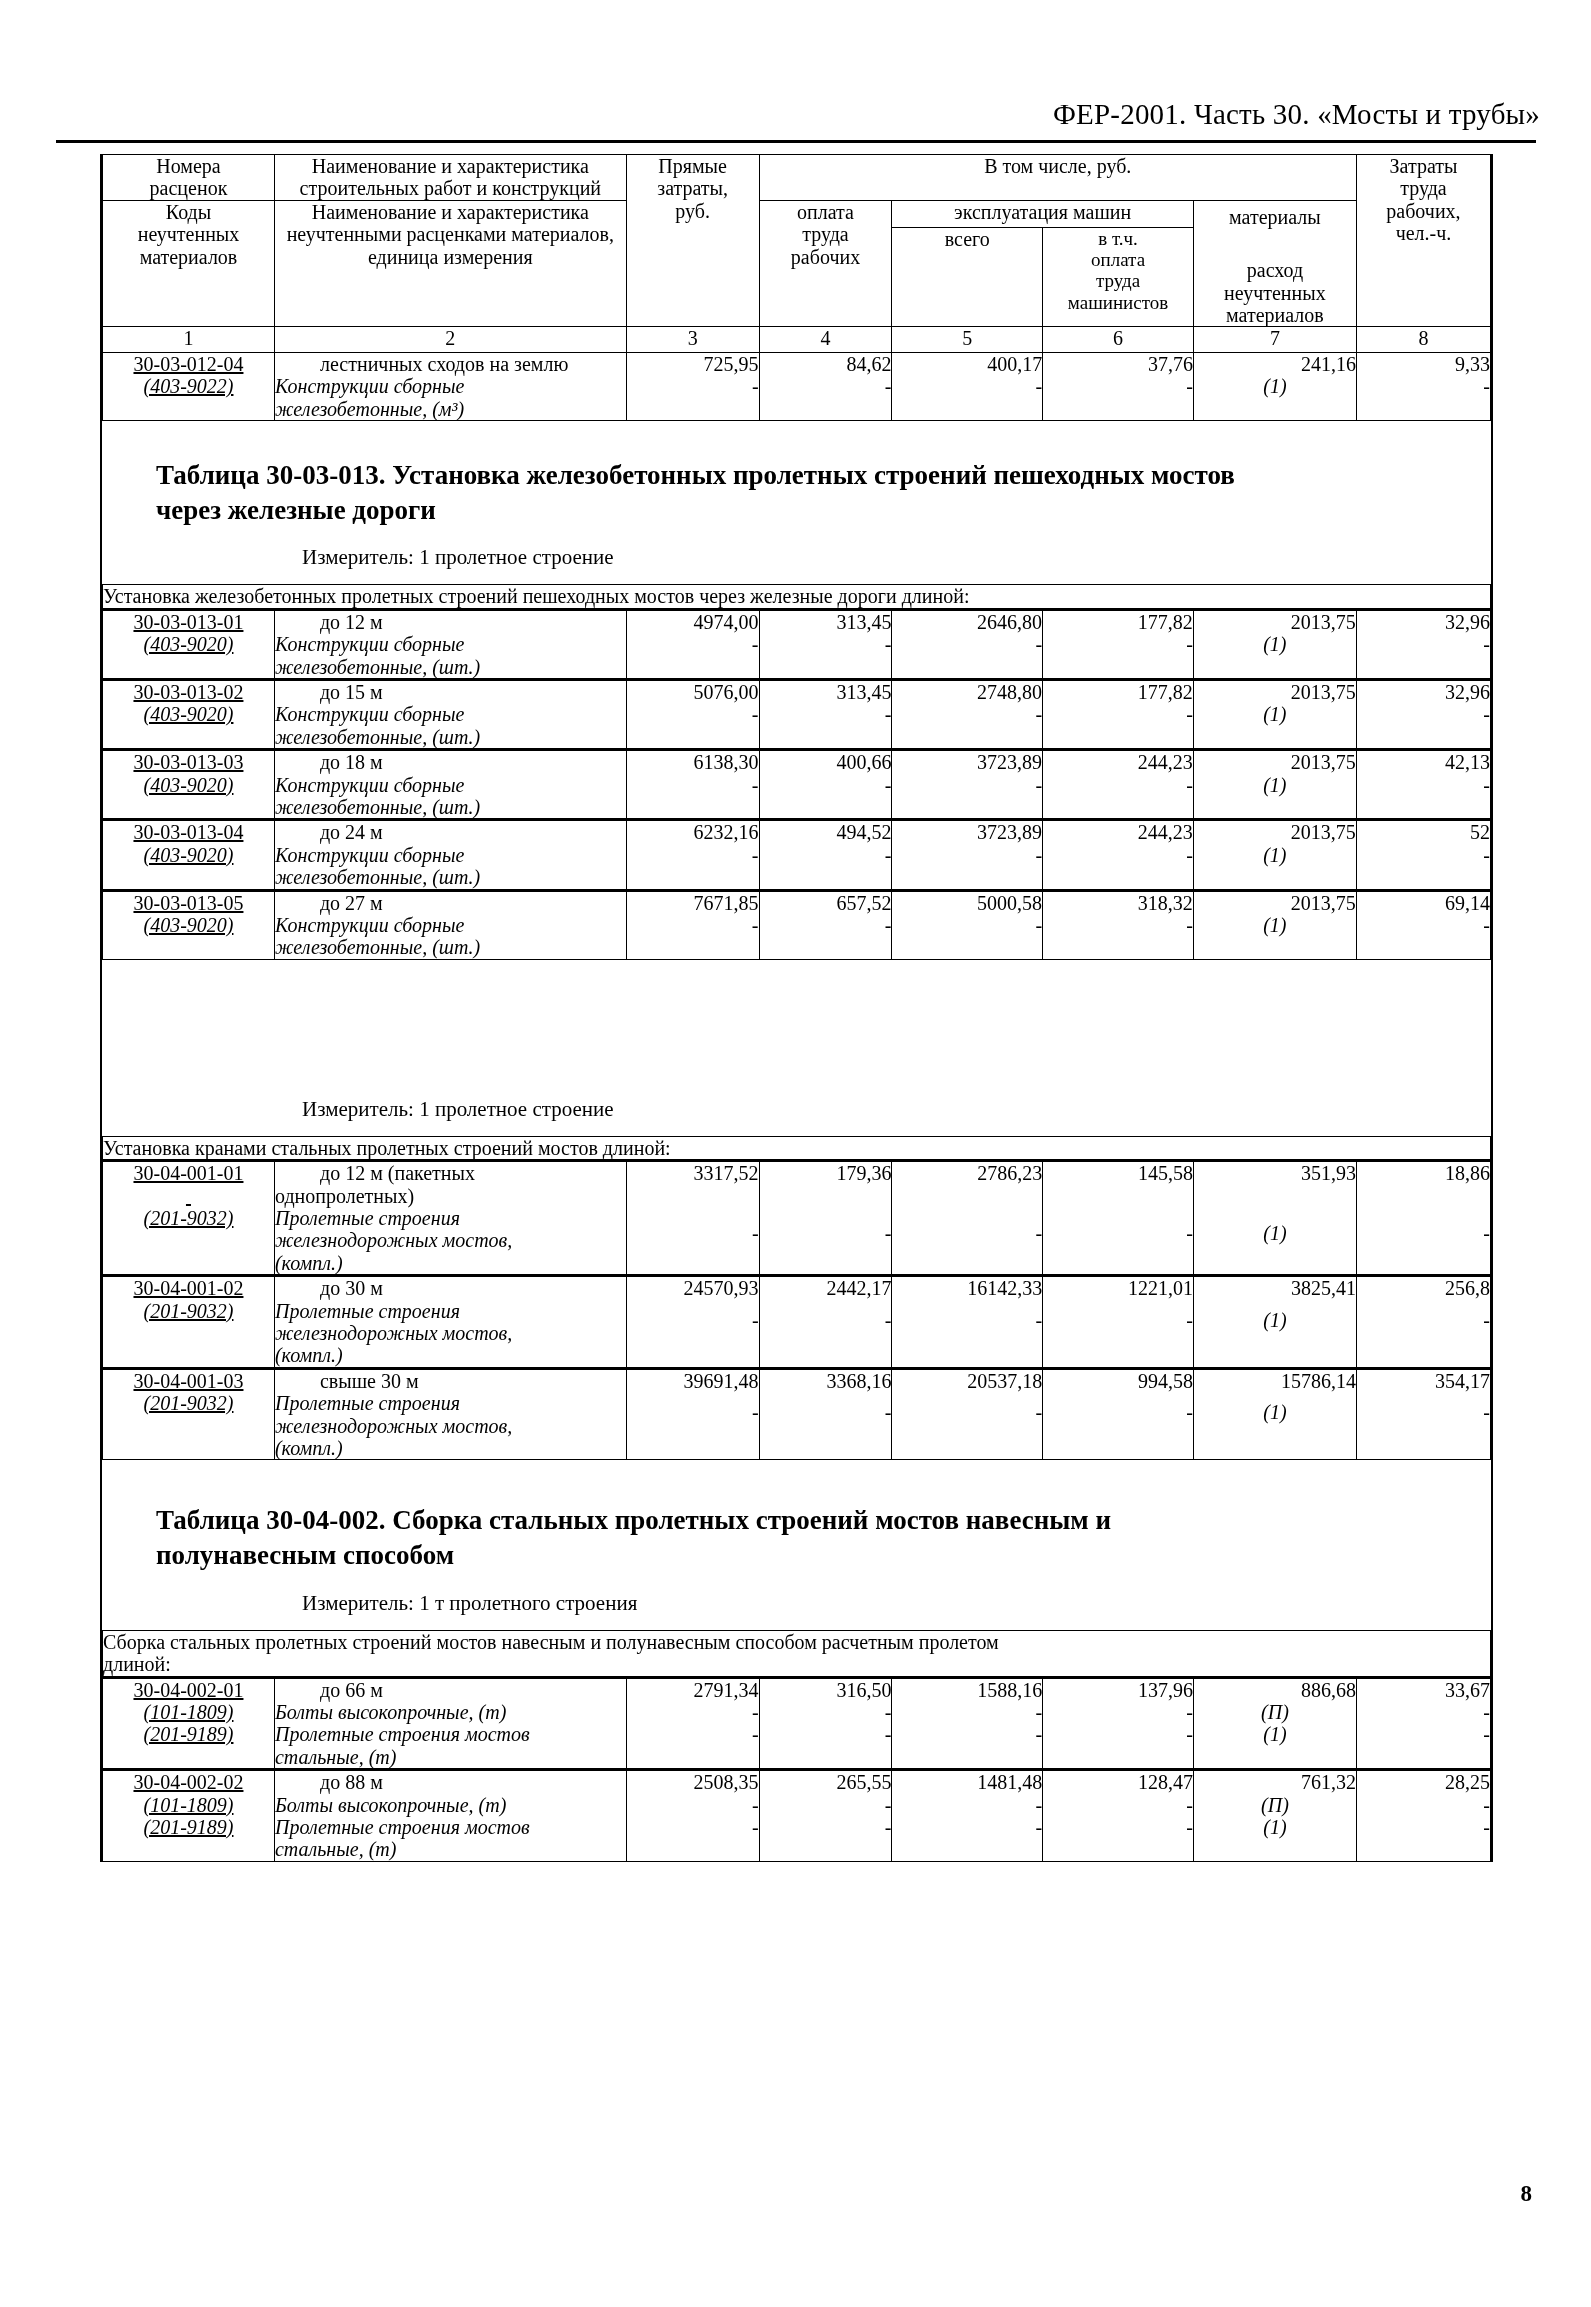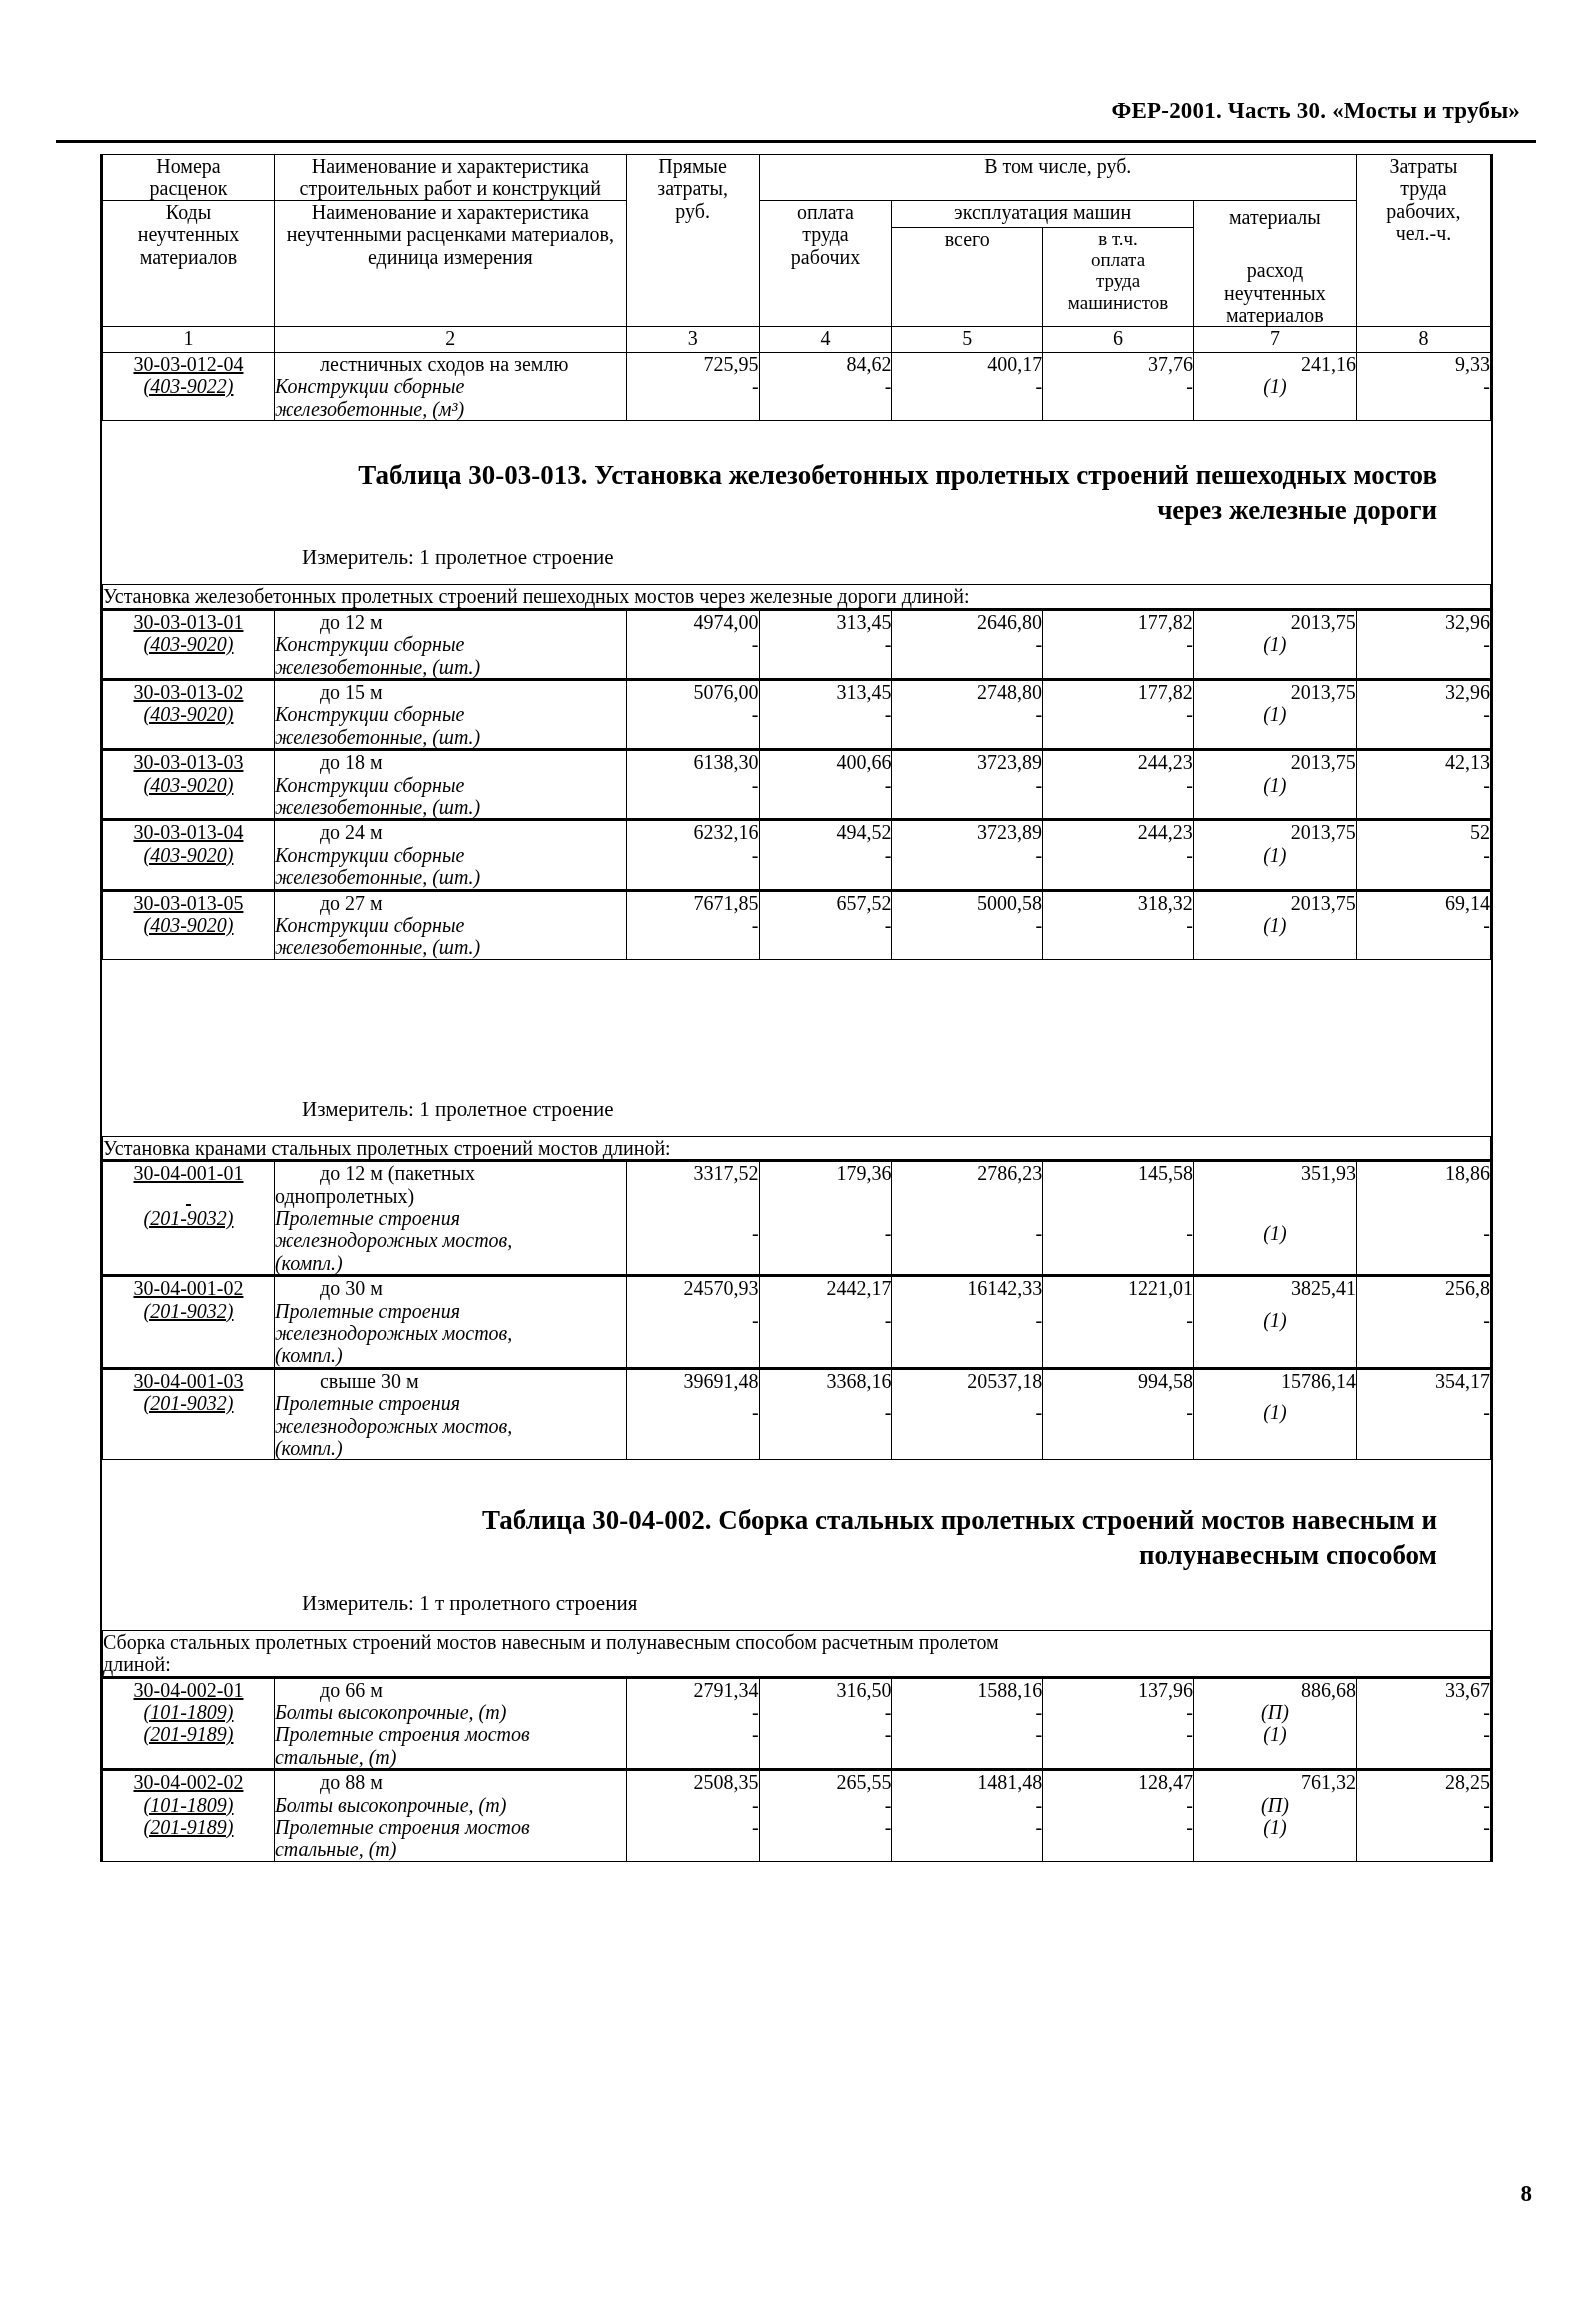--- a/index.html
+++ b/index.html
@@ -20,23 +20,23 @@
     left: 0; top: 0;
     width: 1592px;
     height: 2307px;
     box-sizing: border-box;
   }
 
   
   .running-header {
     position: absolute;
     top: 98px;
-    right: 72px;
-    font-size: 23px;
-    font-weight: bold;
+    right: 52px;
+    font-size: 29px;
+    font-weight: normal;
     letter-spacing: 0.2px;
     white-space: nowrap;
   }
   .header-rule {
     position: absolute;
     left: 56px;
     right: 56px;
     top: 140px;
     height: 3.1px;
     background: #000;
@@ -139,21 +139,21 @@
 
   
   .span-title {
     text-align: left;
     font-weight: bold;
     font-size: 19px;
     padding: 4.6px 6.2px 5.4px 74px;
     line-height: 1.22;
   }
   .table-title {
-    text-align: right;
+    text-align: left;
     font-weight: bold;
     font-size: 27px;
     line-height: 1.30;
     padding: 0 54px;
   }
   .section-title {
     text-align: center;
     font-weight: bold;
     font-size: 31px;
     letter-spacing: 0.2px;

